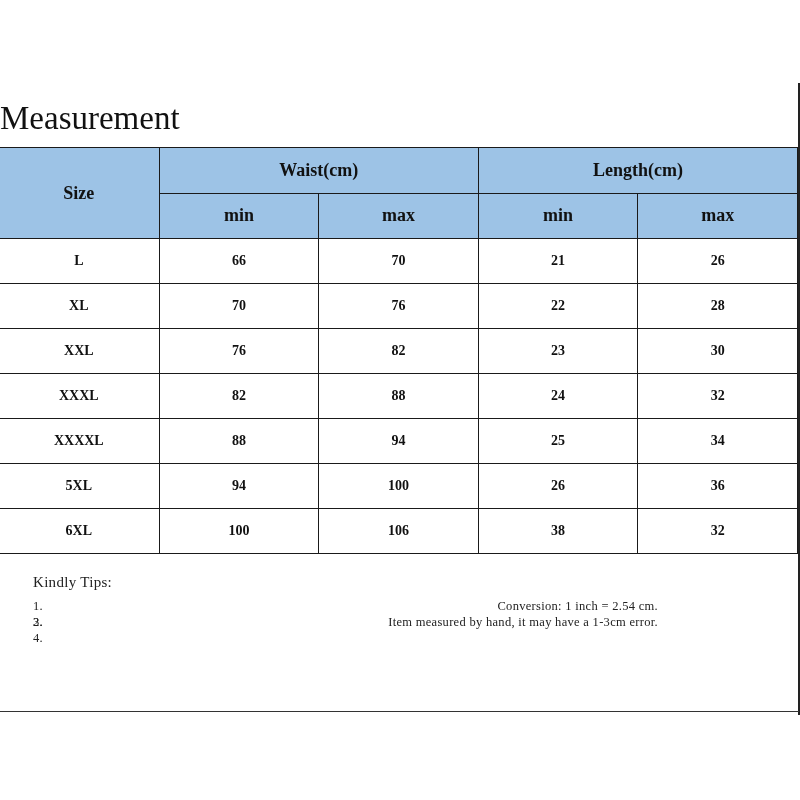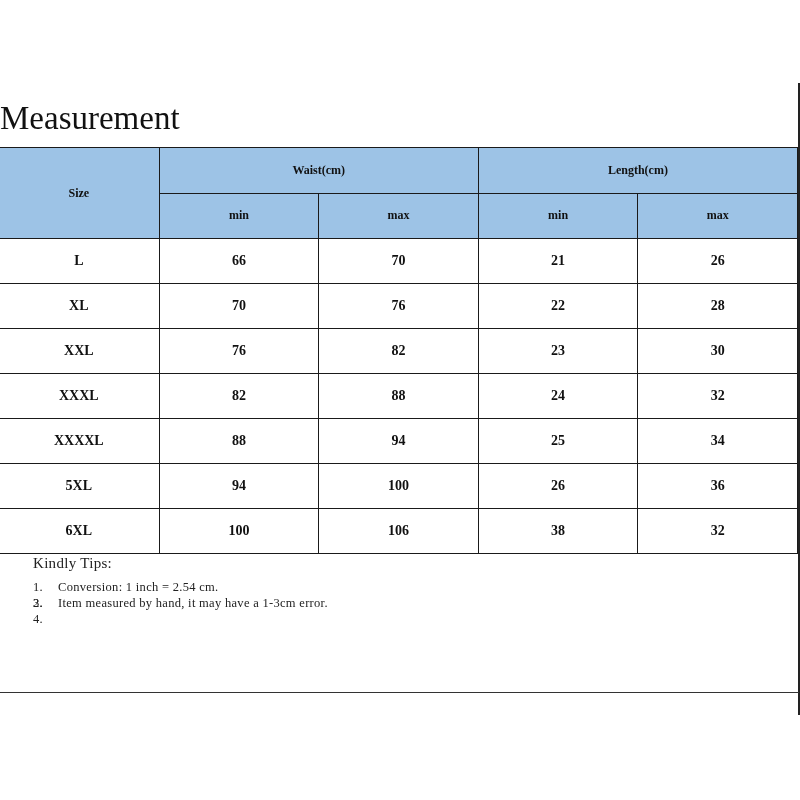--- a/index.html
+++ b/index.html
@@ -1,23 +1,23 @@
 <!DOCTYPE html>
 <html><head>
 <meta charset="utf-8">
 <style>
   html, body { margin:0; padding:0; background:#ffffff; }
   body { width:800px; height:800px; position:relative; overflow:hidden; font-family:"Liberation Serif", serif; color:#111; }
   .title { position:absolute; left:0; width:800px; top:98px; text-align:left; font-size:33px; line-height:40px; font-family:"Liberation Serif", serif; color:#111; }
   .frame-right { position:absolute; left:798px; top:83px; width:2px; height:632px; background:#222; }
   table.size { position:absolute; left:-2px; top:147px; border-collapse:collapse; table-layout:fixed; }
   table.size td, table.size th { border:1.5px solid #1a1a1a; text-align:center; font-weight:bold; font-size:14px; padding:0; }
-  table.size thead th { background:#9dc3e6; height:44px; font-size:12px; }
+  table.size thead th { background:#9dc3e6; height:44px; font-size:18px; }
   table.size tbody td { height:44px; font-size:14px; }
-  .tips-box { position:absolute; left:0; top:531px; width:799px; height:161px; border-bottom:1.5px solid #333; }
+  .tips-box { position:absolute; left:0; top:550px; width:799px; height:161px; border-bottom:1.5px solid #333;text-align:right; }
   .tips-title { position:absolute; left:33px; top:24px; font-size:15px; color:#222; letter-spacing:0.3px; }
   .tips-list { position:absolute; left:33px; top:48px; margin:0; padding:0; list-style:none; font-size:12.5px; color:#222; line-height:16.2px; letter-spacing:0.3px; }
   .tips-list li { position:relative; padding-left:25px; width:600px; }
   .tips-list .num { position:absolute; left:0; top:0; }
 </style>
 </head>
 <body>
 
 <div class="title">Measurement</div>
 <div class="frame-right"></div>

